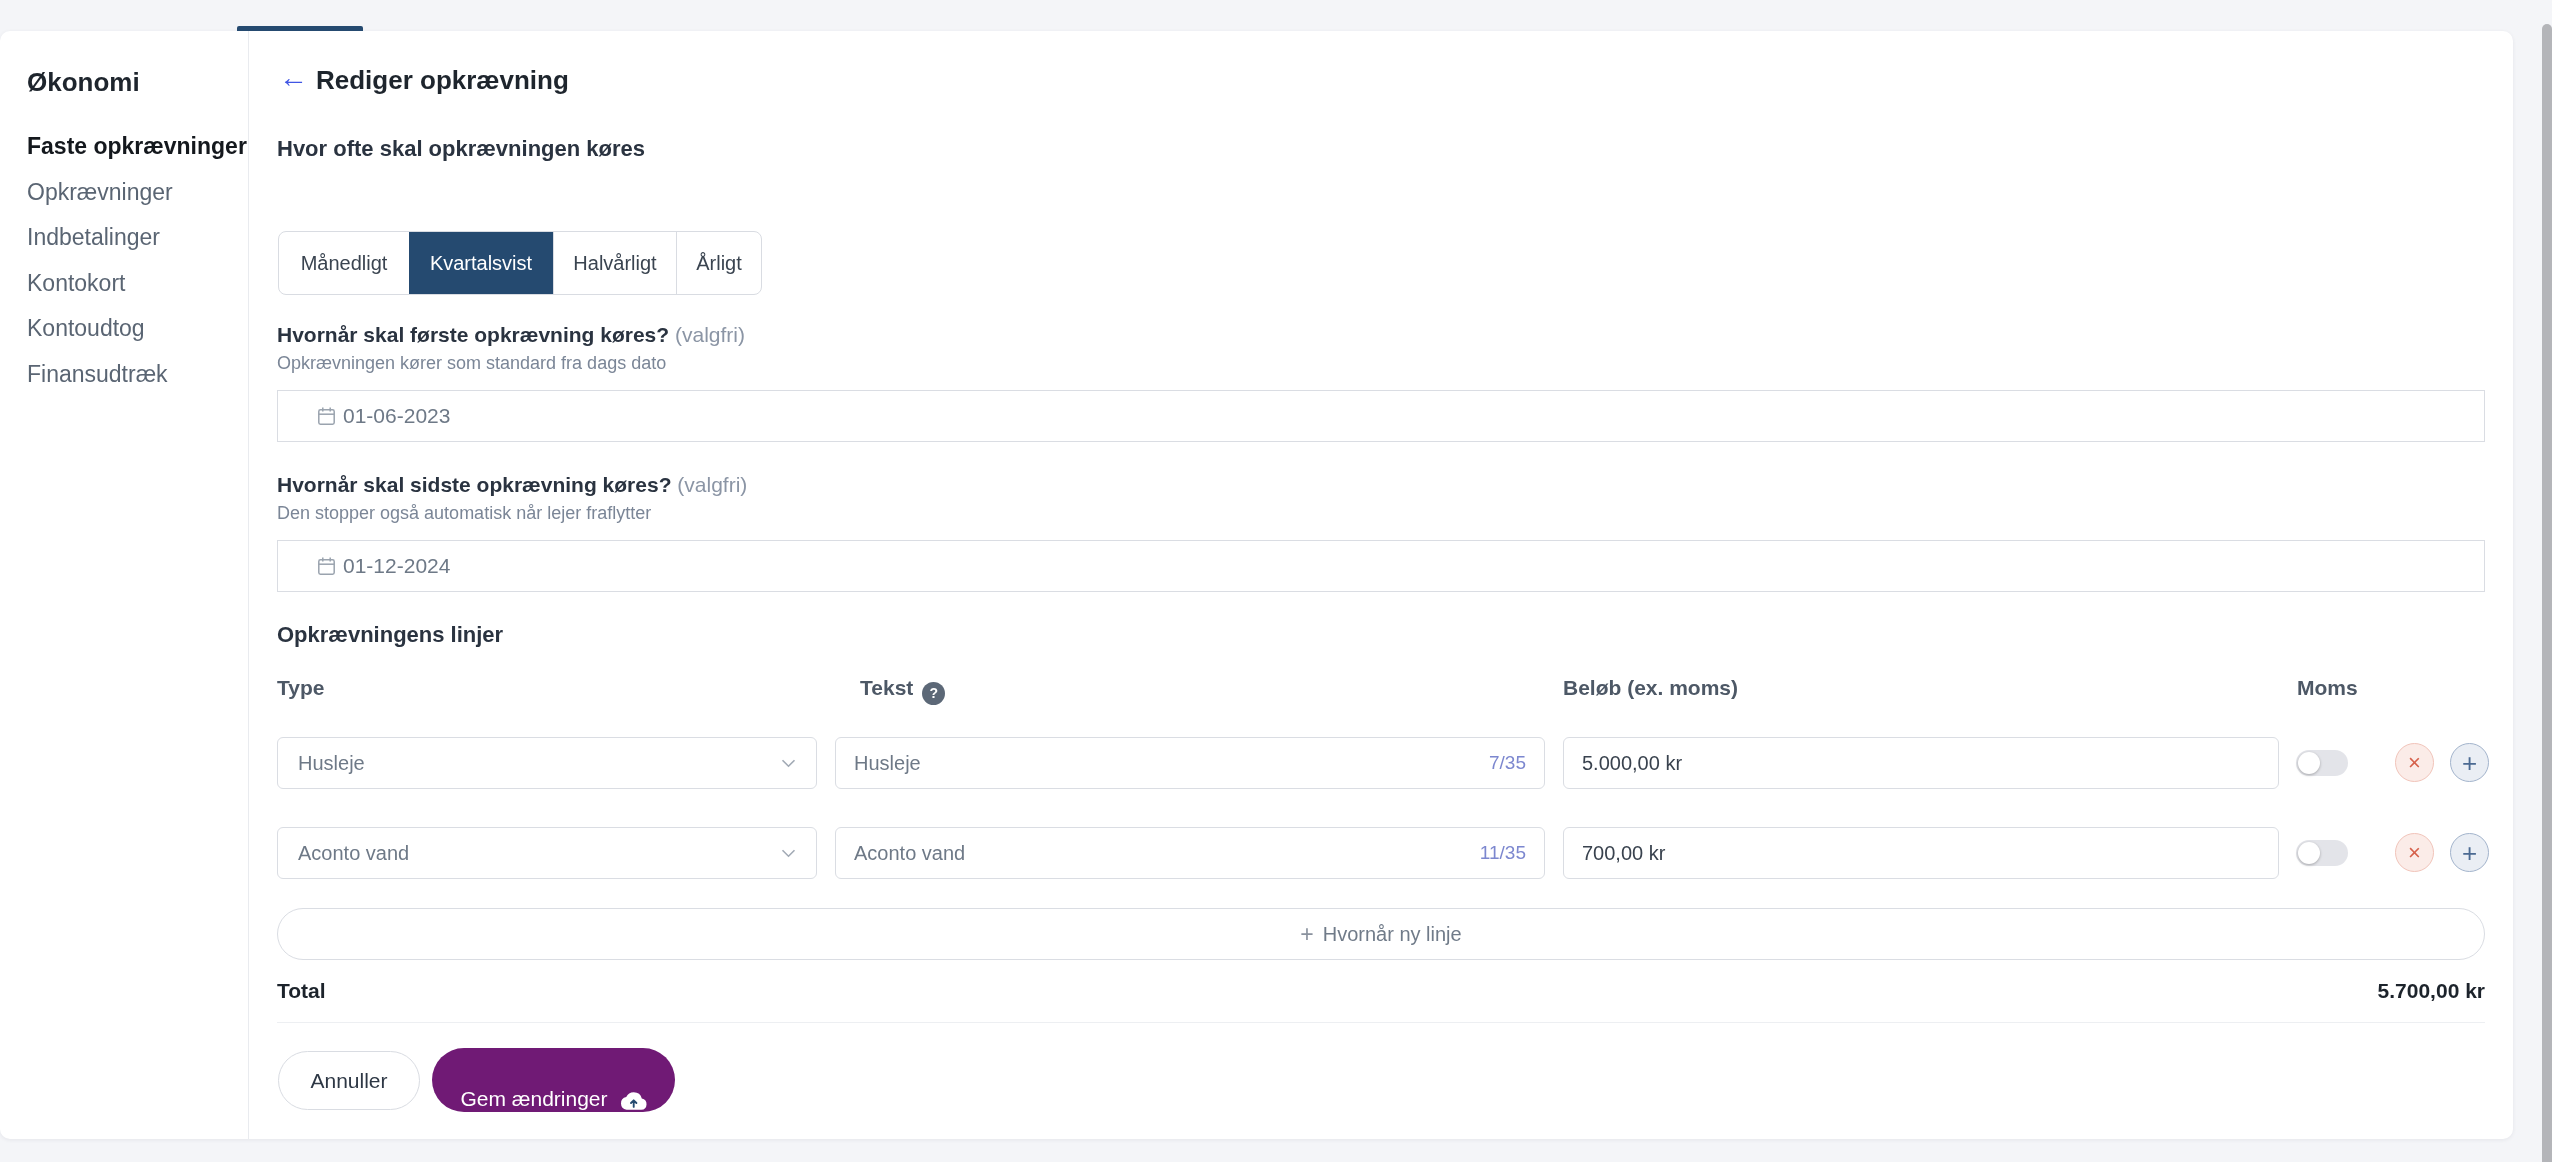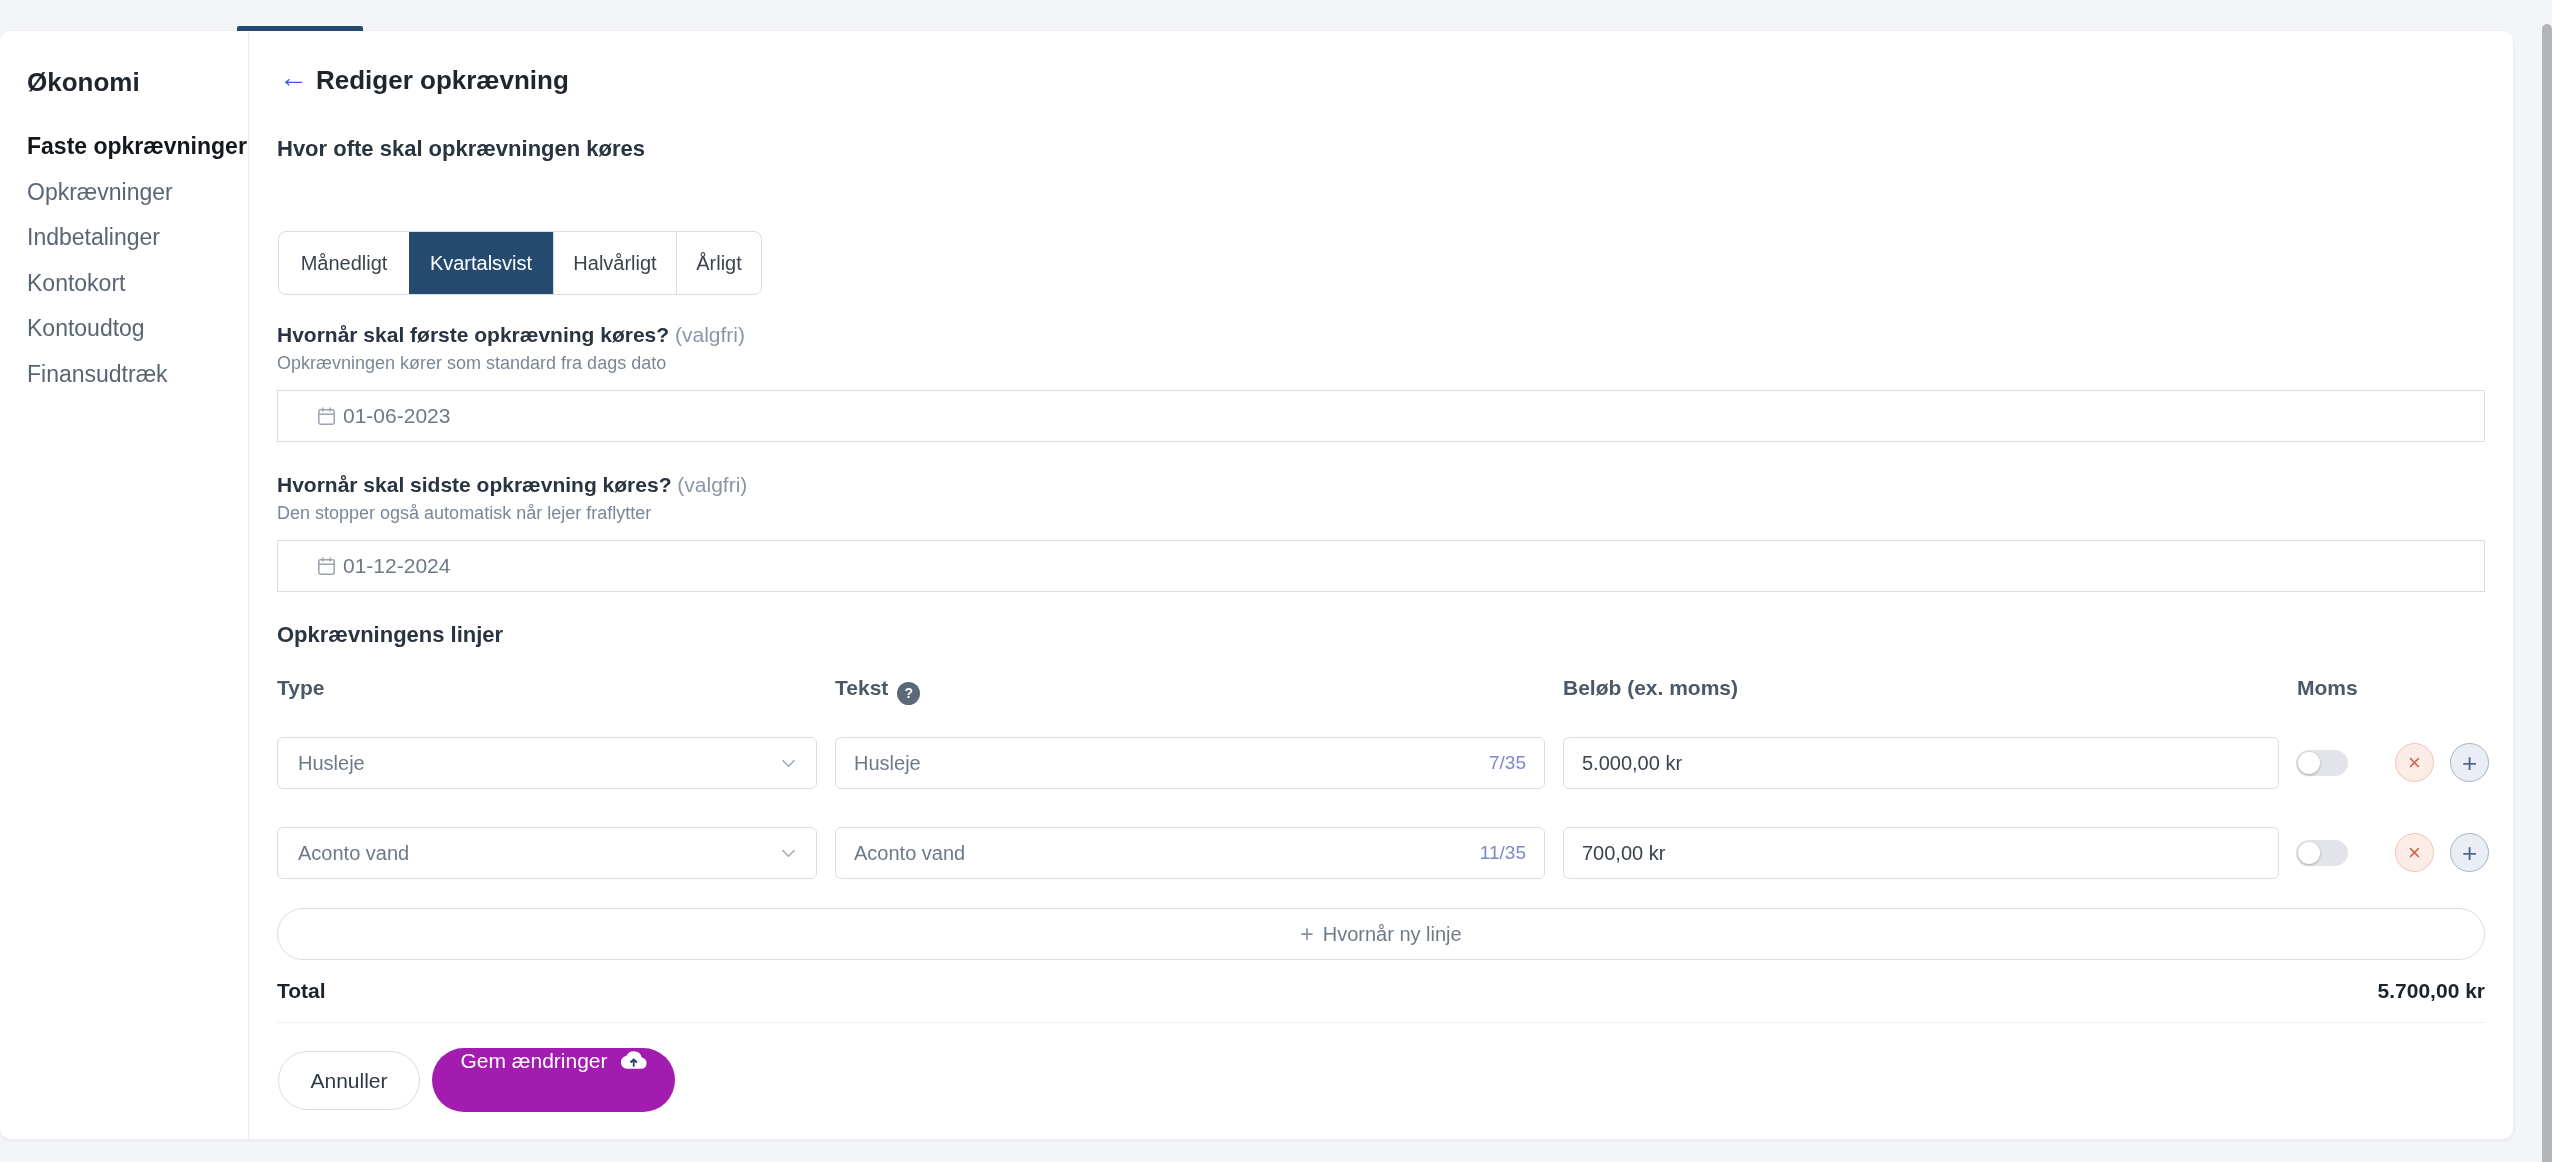--- a/index.html
+++ b/index.html
@@ -113,22 +113,22 @@
   .total-divider{position:absolute;left:277px;top:998px;width:2208px;height:1px;background:#edeff2;}
   
   .btn-cancel{
     position:absolute;left:278px;top:1027px;width:142px;height:59px;box-sizing:border-box;
     border:1px solid #d9dce2;border-radius:30px;background:#fff;
     display:flex;align-items:center;justify-content:center;
     font-size:21px;color:#2e3845;cursor:pointer;
   }
   .btn-save{
     position:absolute;left:432px;top:1024px;width:243px;height:64px;box-sizing:border-box;
-    border:none;border-radius:32px;background:#a21caf;
-    display:flex;align-items:flex-start;justify-content:center;gap:12px;
+    border:none;border-radius:32px;background:#701a75;
+    display:flex;align-items:flex-end;justify-content:center;gap:12px;
     font-size:21px;color:#ffffff;cursor:pointer;font-family:inherit;
   }
   
   .scrollbar{position:absolute;left:2542px;top:0;width:10px;height:1162px;background:#b4b5b9;border-radius:5px;cursor:pointer;}
 </style>
 </head>
 <body>
 
 <div class="screen">
 
@@ -182,21 +182,21 @@
       <line x1="2.8" y1="8.2" x2="18.2" y2="8.2" stroke="#9aa3ae" stroke-width="1.5"></line>
       <line x1="6.8" y1="1.6" x2="6.8" y2="5.4" stroke="#9aa3ae" stroke-width="1.5"></line>
       <line x1="14.2" y1="1.6" x2="14.2" y2="5.4" stroke="#9aa3ae" stroke-width="1.5"></line>
     </svg>
     <input type="text" readonly="" value="01-12-2024" style="">
   </div>
 
   <div class="sec-heading" style="left:277px;top:598px">Opkrævningens linjer</div>
 
   <div class="col-head" style="left:277px">Type</div>
-  <div class="col-head" style="left:835px">
+  <div class="col-head" style="left:860px">
     <span>Tekst</span><span class="help-badge">?</span>
   </div>
   <div class="col-head" style="left:1563px">Beløb (ex. moms)</div>
   <div class="col-head" style="left:2297px">Moms</div>
 
   <div class="select r1">
     <span>Husleje</span>
     <svg width="15" height="9" viewBox="0 0 15 9">
         <path d="M1.5 1.2 7.5 7.2 13.5 1.2" fill="none" stroke="#a2aab5" stroke-width="1.6"></path>
       </svg>

